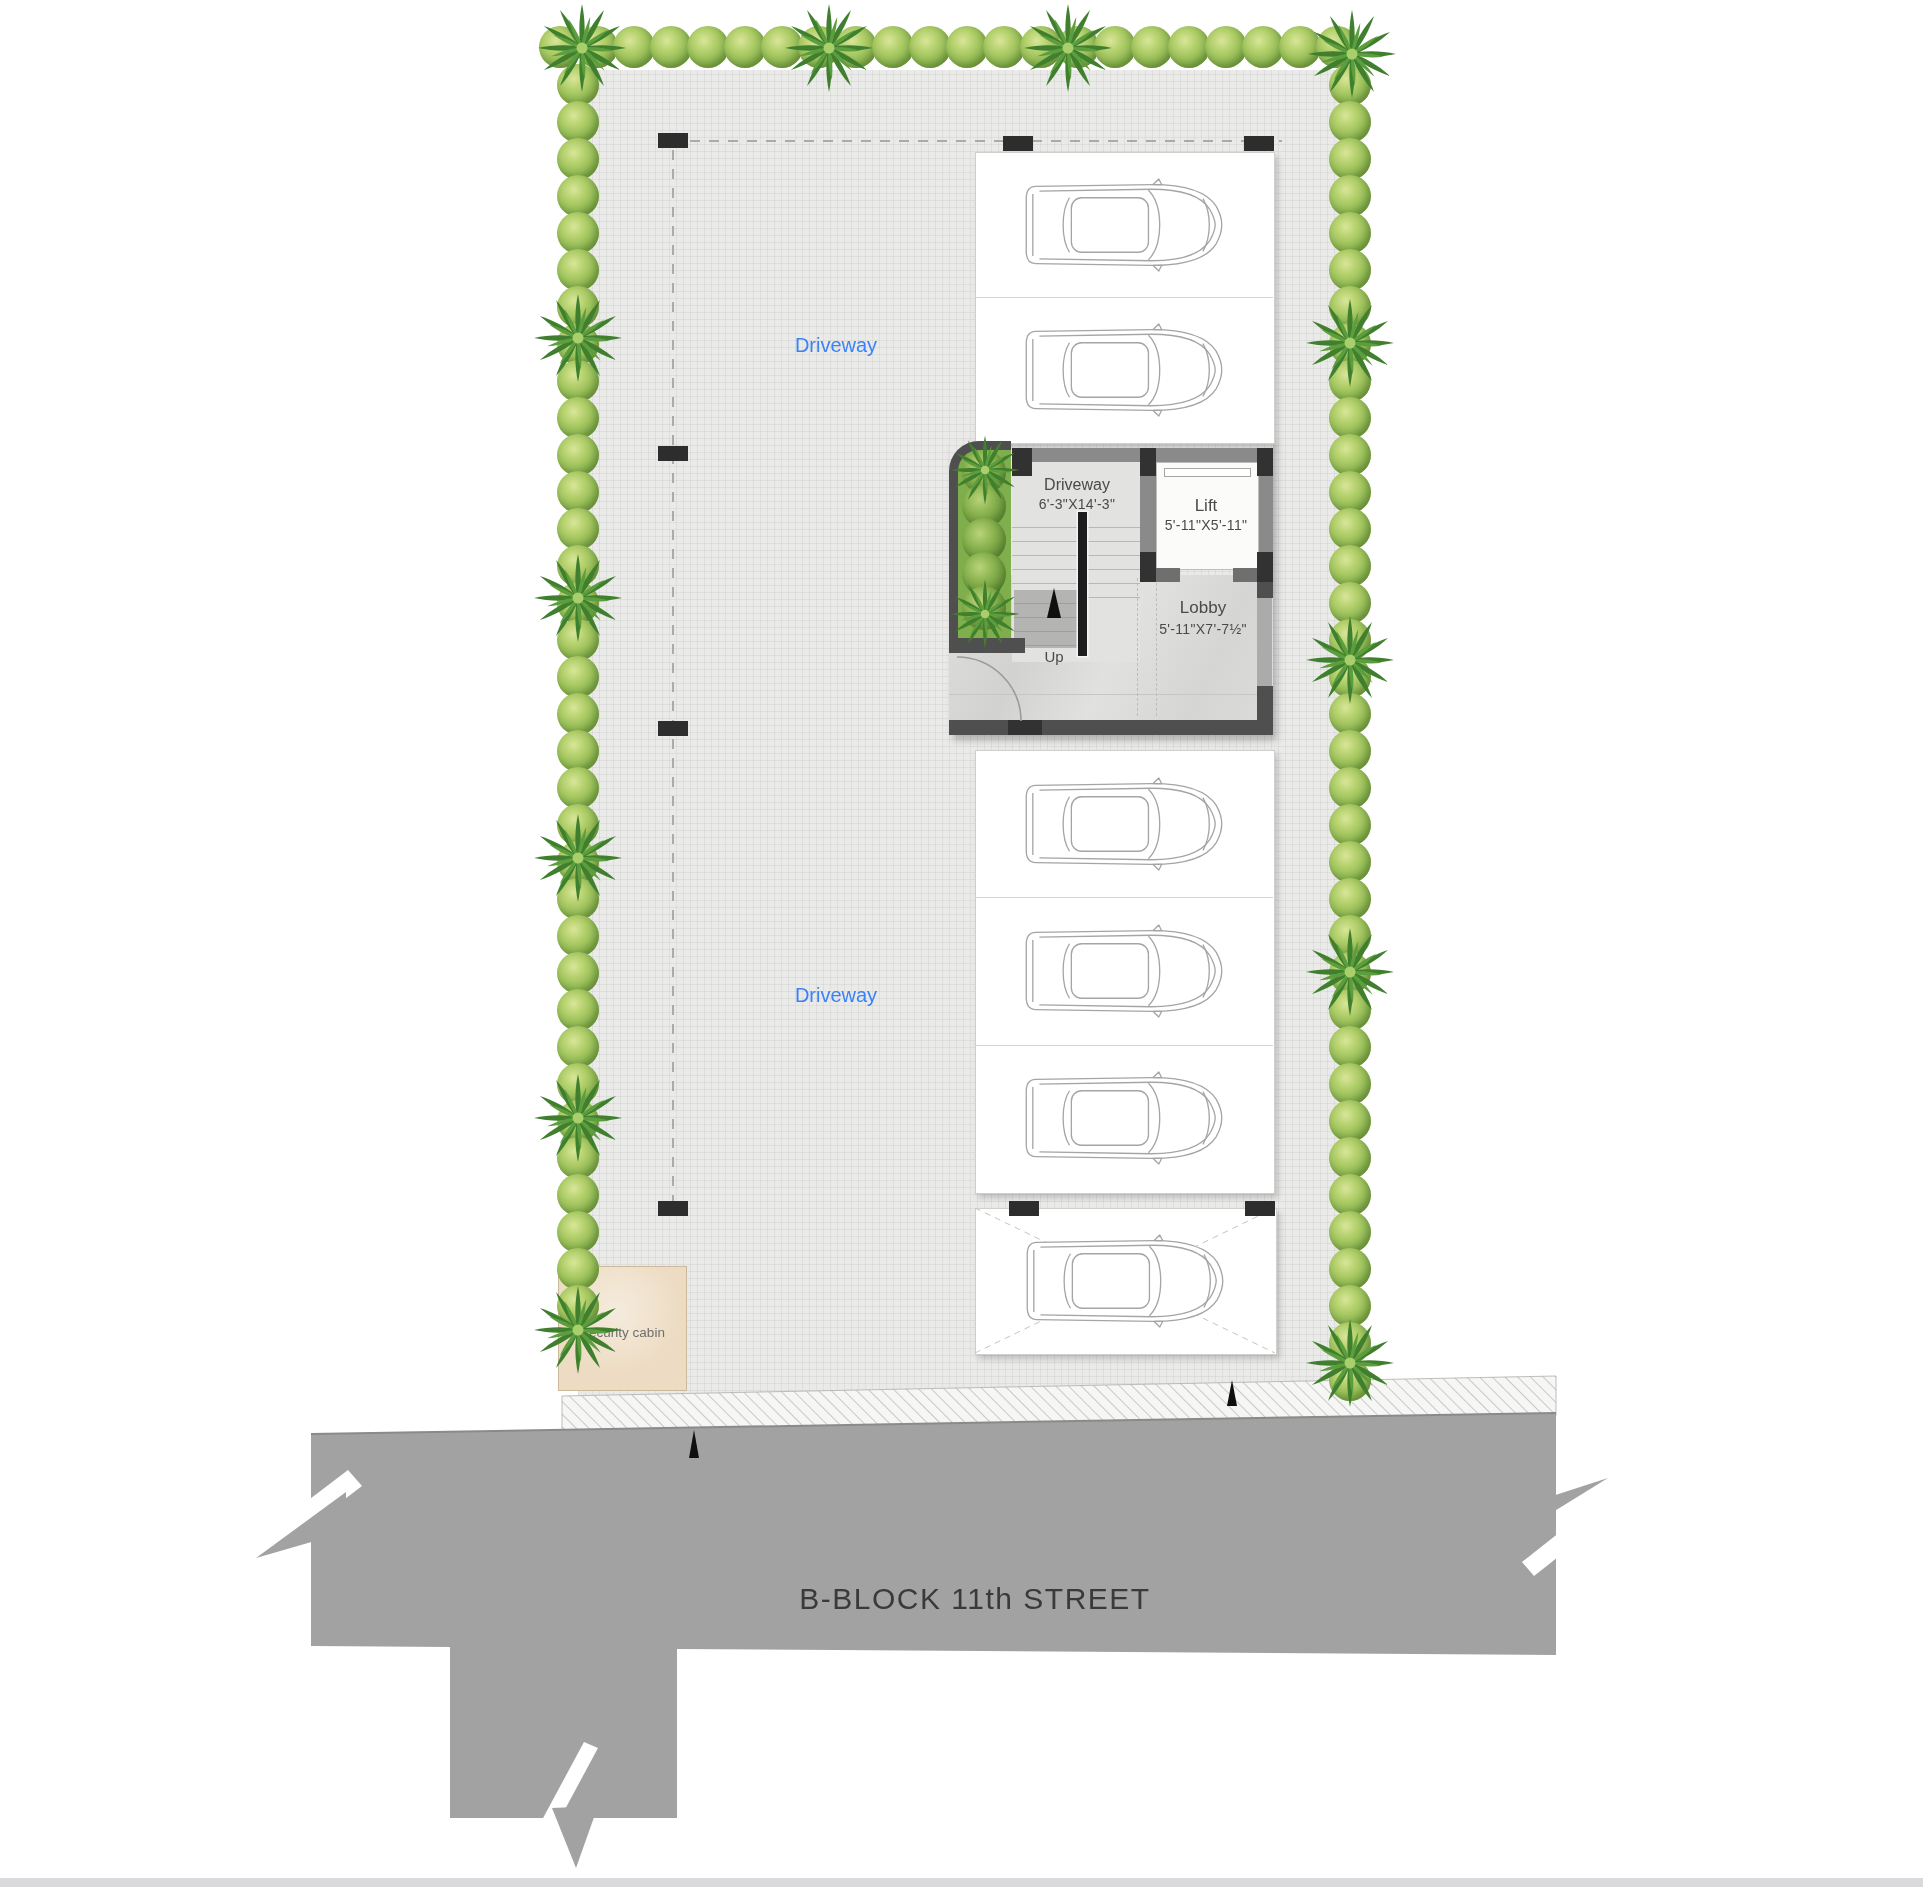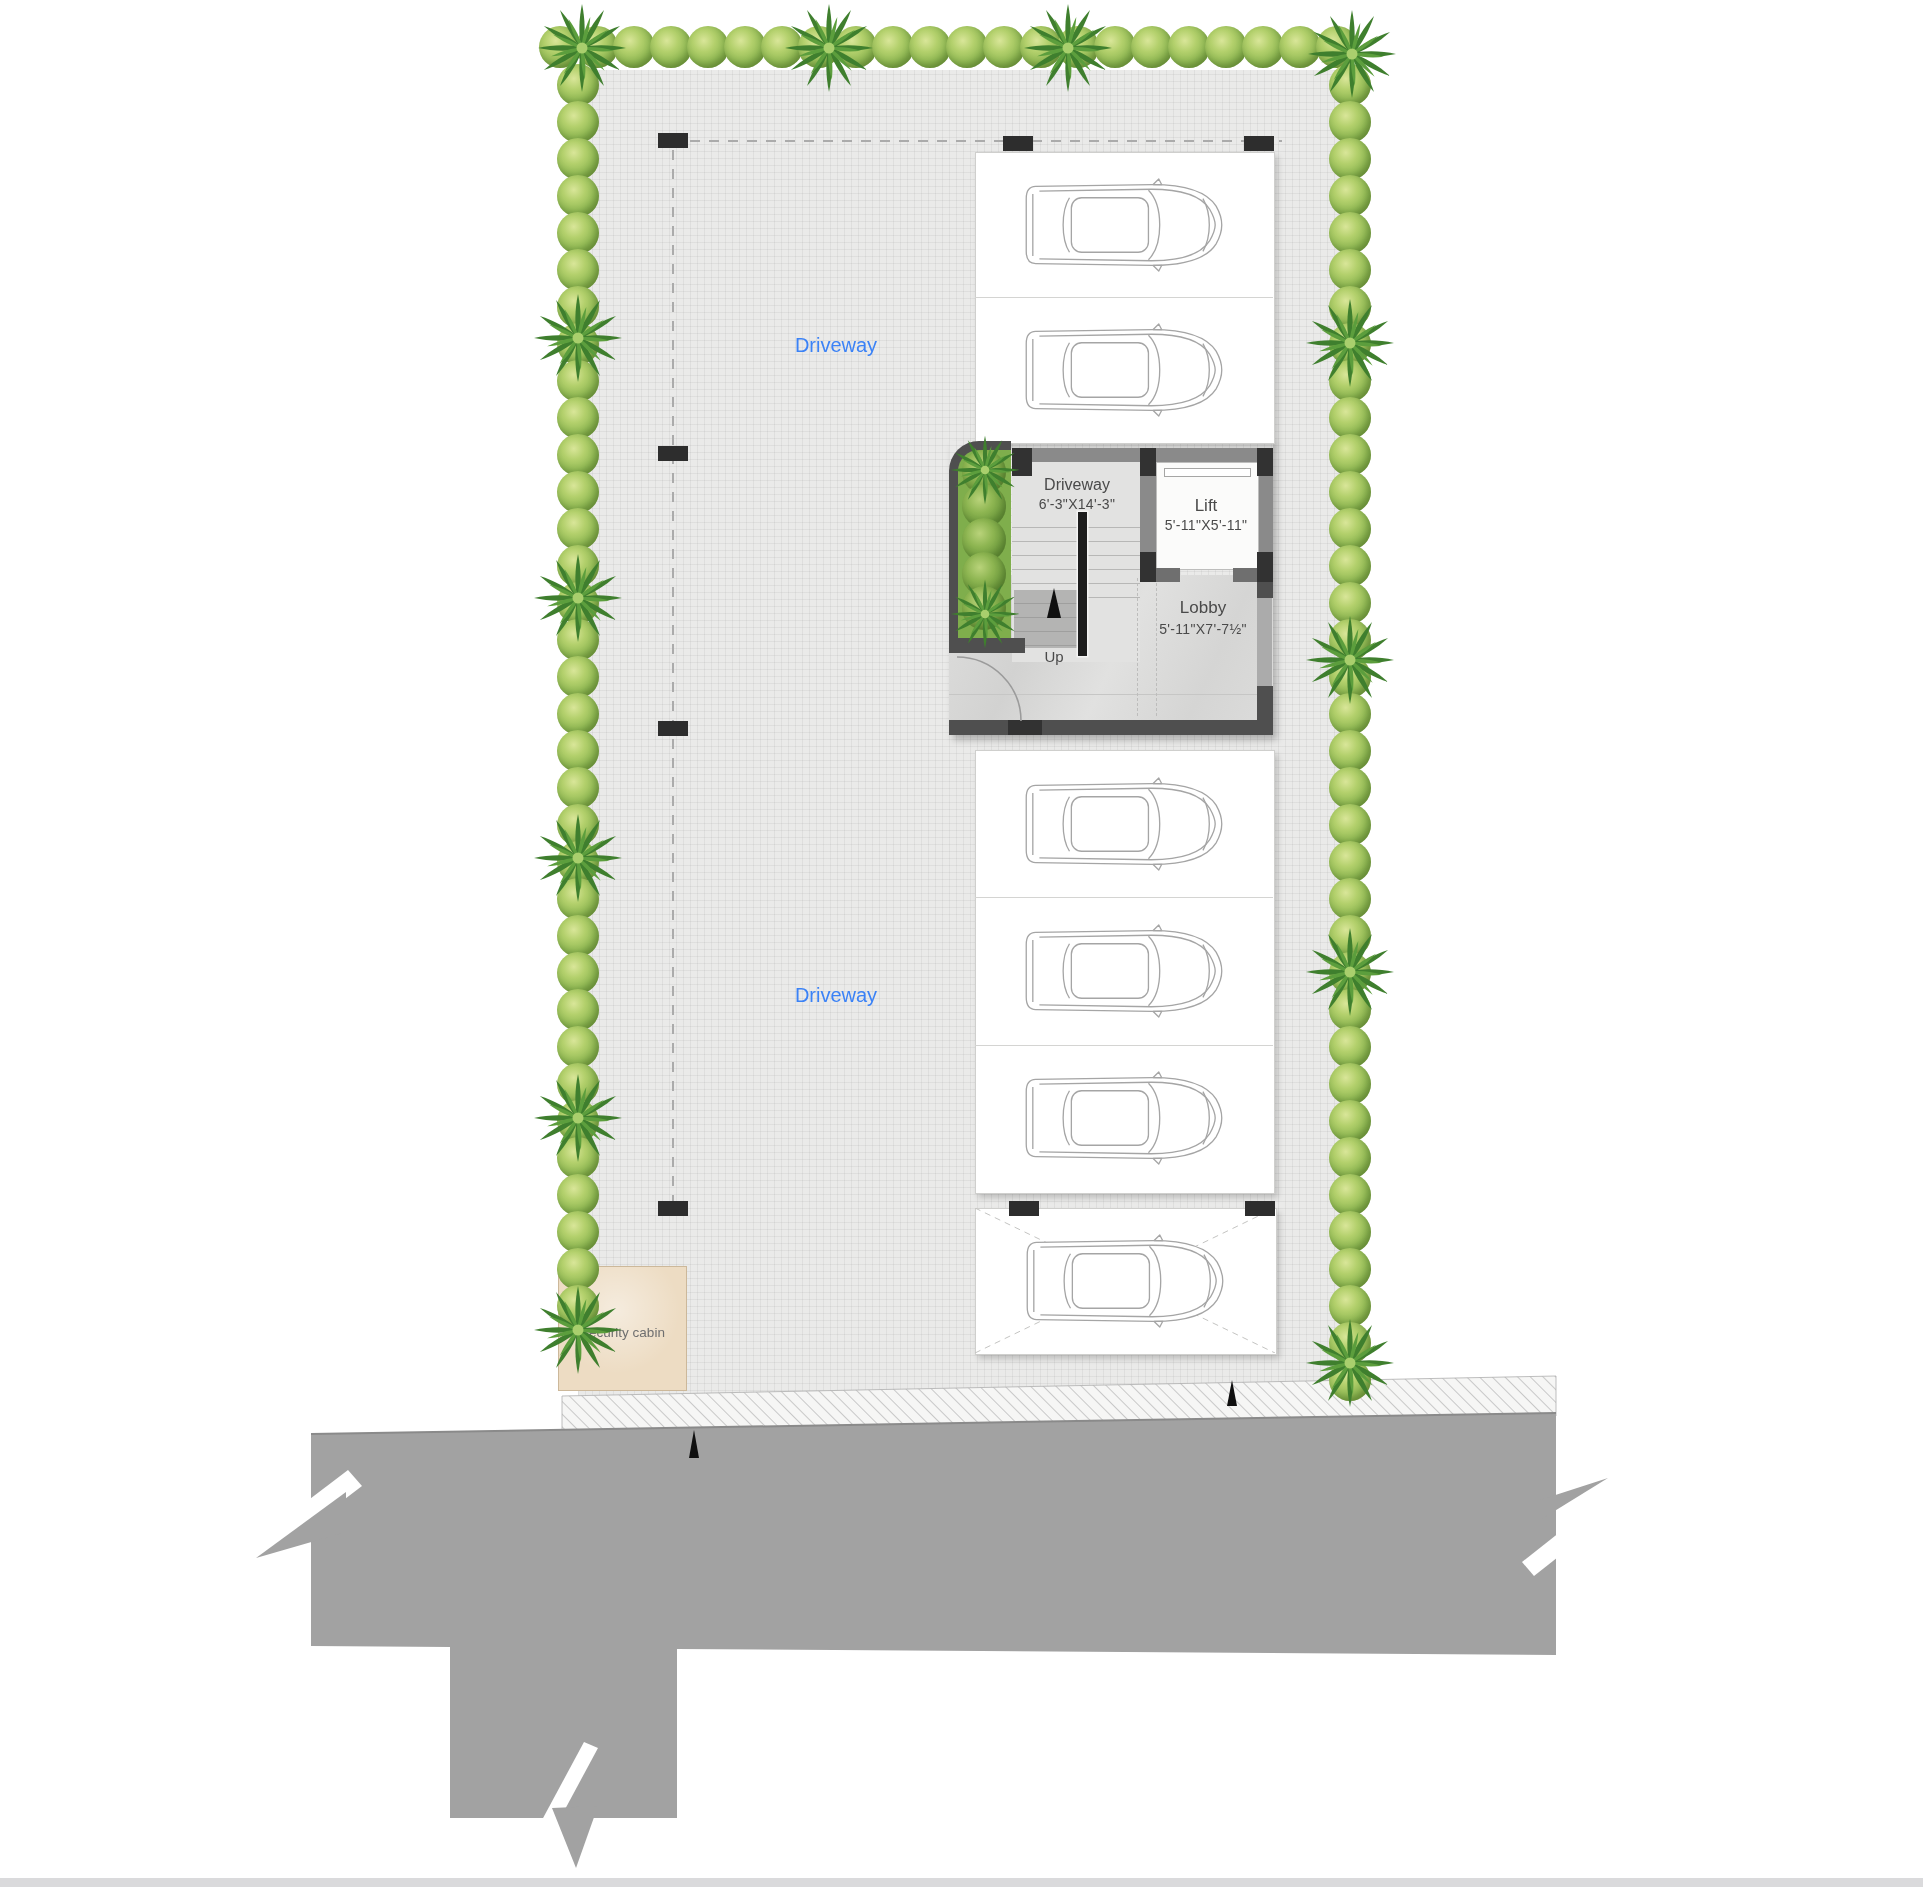--- a/index.html
+++ b/index.html
@@ -196,20 +196,21 @@
 
   <div class="abs lbl lbl-driveway" style="left:736px;top:334px;width:200px;">Driveway</div>
   <div class="abs lbl lbl-driveway" style="left:736px;top:984px;width:200px;">Driveway</div>
   <div class="abs lbl lbl-room" style="left:1012px;top:476px;width:130px;">Driveway</div>
   <div class="abs lbl lbl-dims" style="left:1012px;top:496px;width:130px;">6'-3"X14'-3"</div>
   <div class="abs lbl lbl-room" style="left:1154px;top:496px;width:104px;font-size:17px;">Lift</div>
   <div class="abs lbl lbl-dims" style="left:1146px;top:517px;width:120px;">5'-11"X5'-11"</div>
   <div class="abs lbl lbl-room" style="left:1140px;top:598px;width:126px;font-size:17px;">Lobby</div>
   <div class="abs lbl lbl-dims" style="left:1128px;top:621px;width:150px;">5'-11"X7'-7½"</div>
   <div class="abs lbl" style="left:1028px;top:648px;width:52px;font-size:15px;">Up</div>
+  <div id="street-label" class="abs lbl" style="left:675px;top:1582px;width:600px;">B-BLOCK 11th STREET</div>
 
   <div id="parking-layer">
       <div class="abs pgroup" style="left:975px;top:152px;width:298px;height:290px;"></div>
       <div class="abs pdivider" style="left:975px;top:297px;width:298px;"></div>
       <svg width="216" height="94" viewBox="0 0 220 100" class="abs car" style="left:1016px;top:178px;">
         <use href="#car-sym"></use>
       </svg>
       <svg width="216" height="94" viewBox="0 0 220 100" class="abs car" style="left:1016px;top:323px;">
         <use href="#car-sym"></use>
       </svg>

